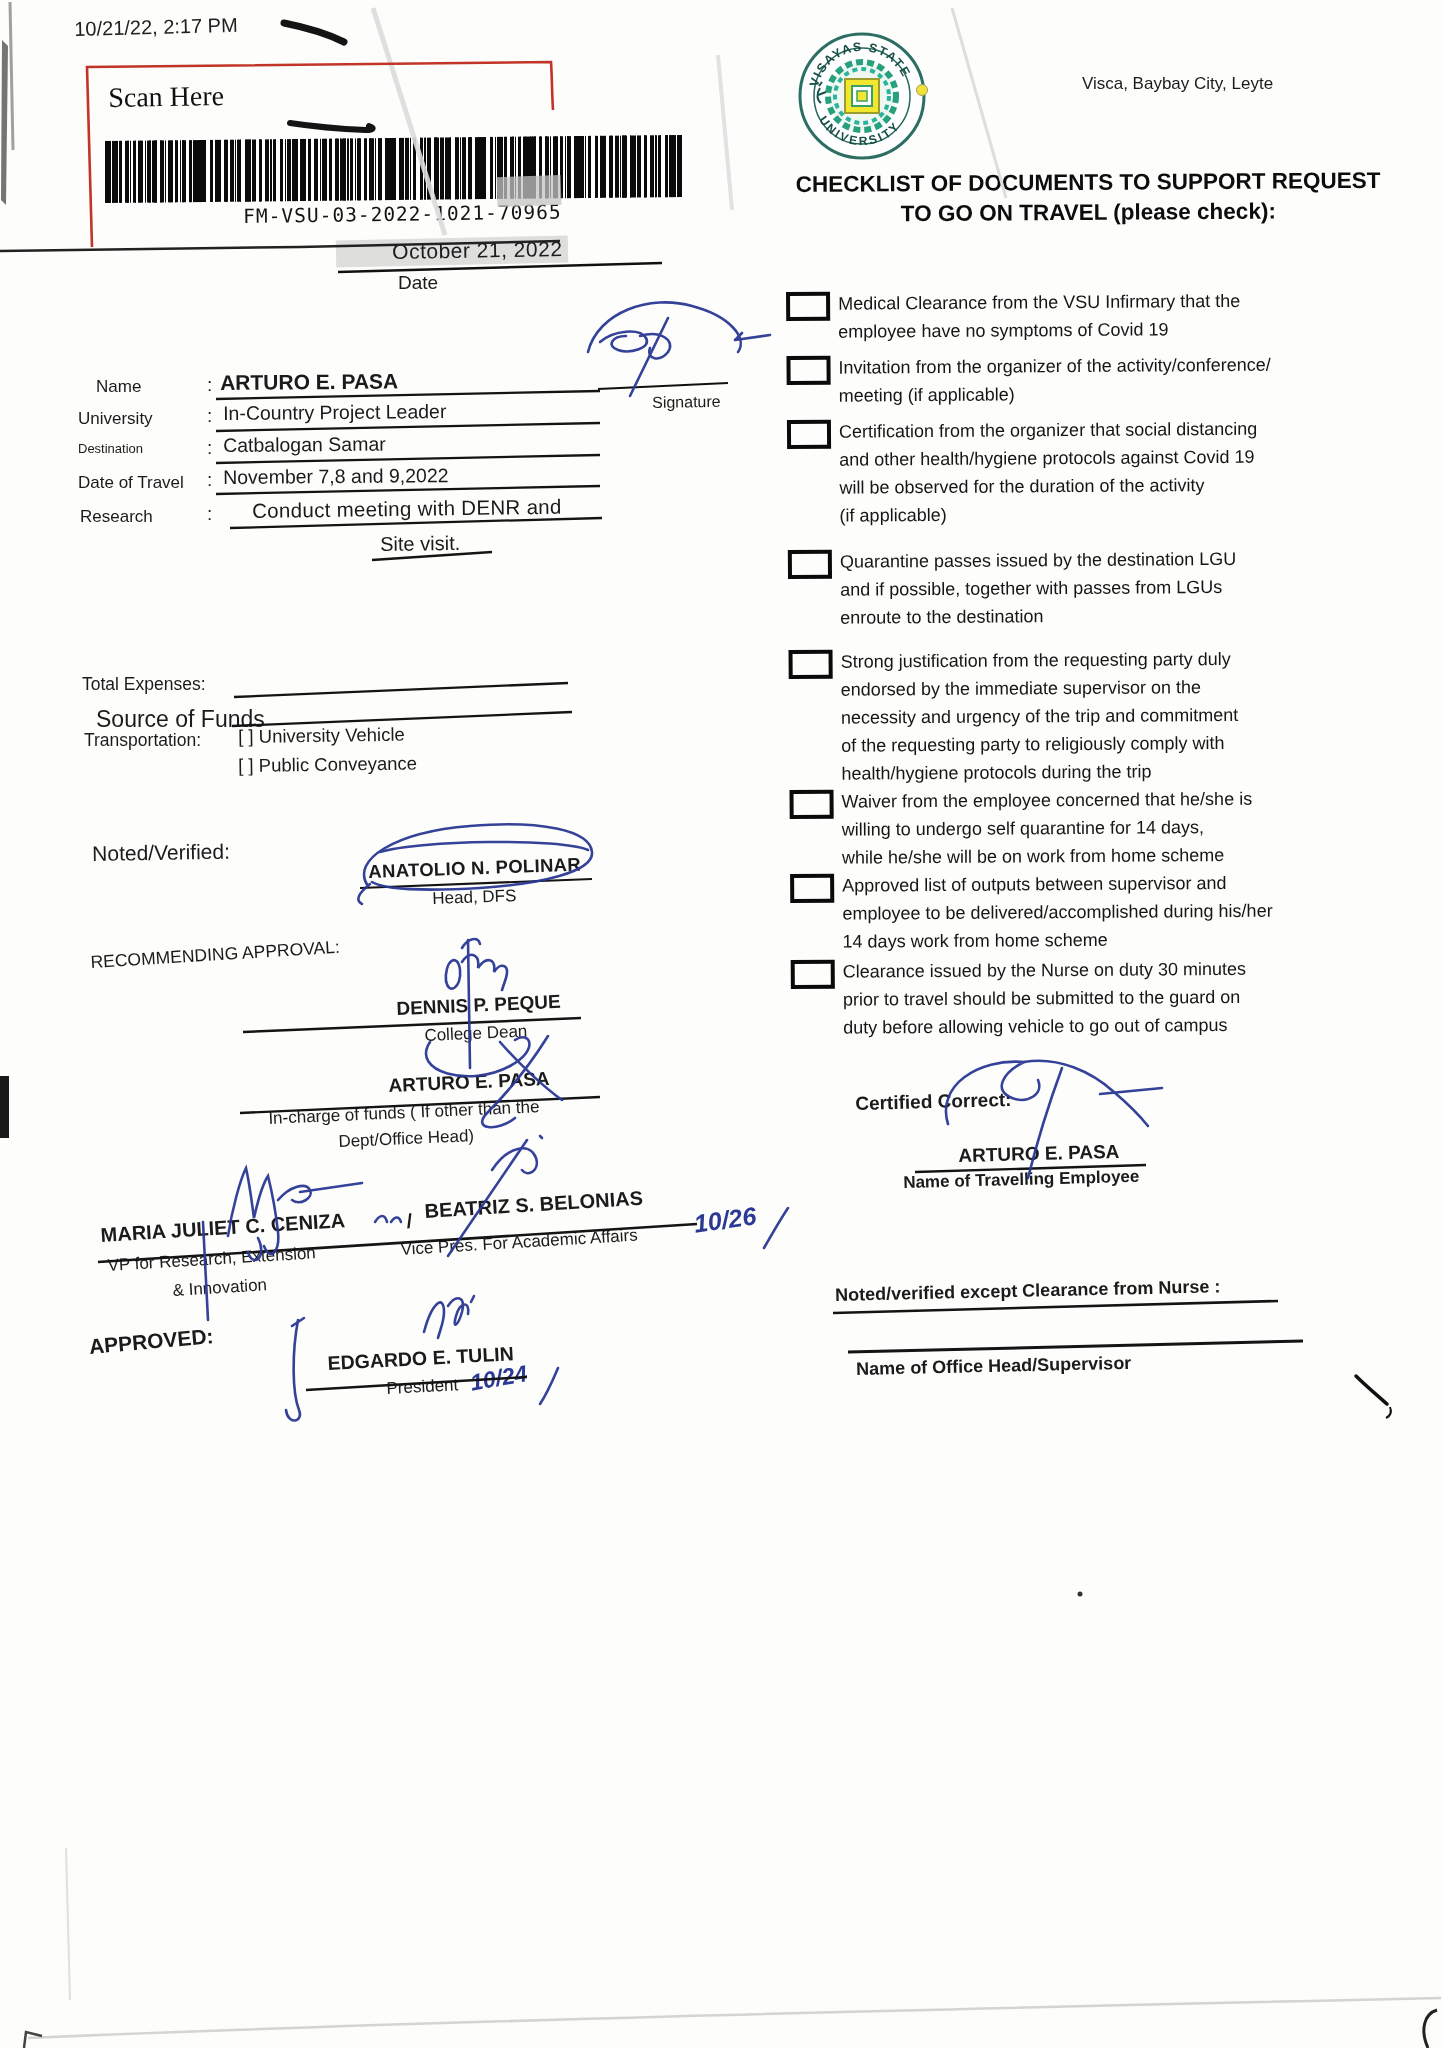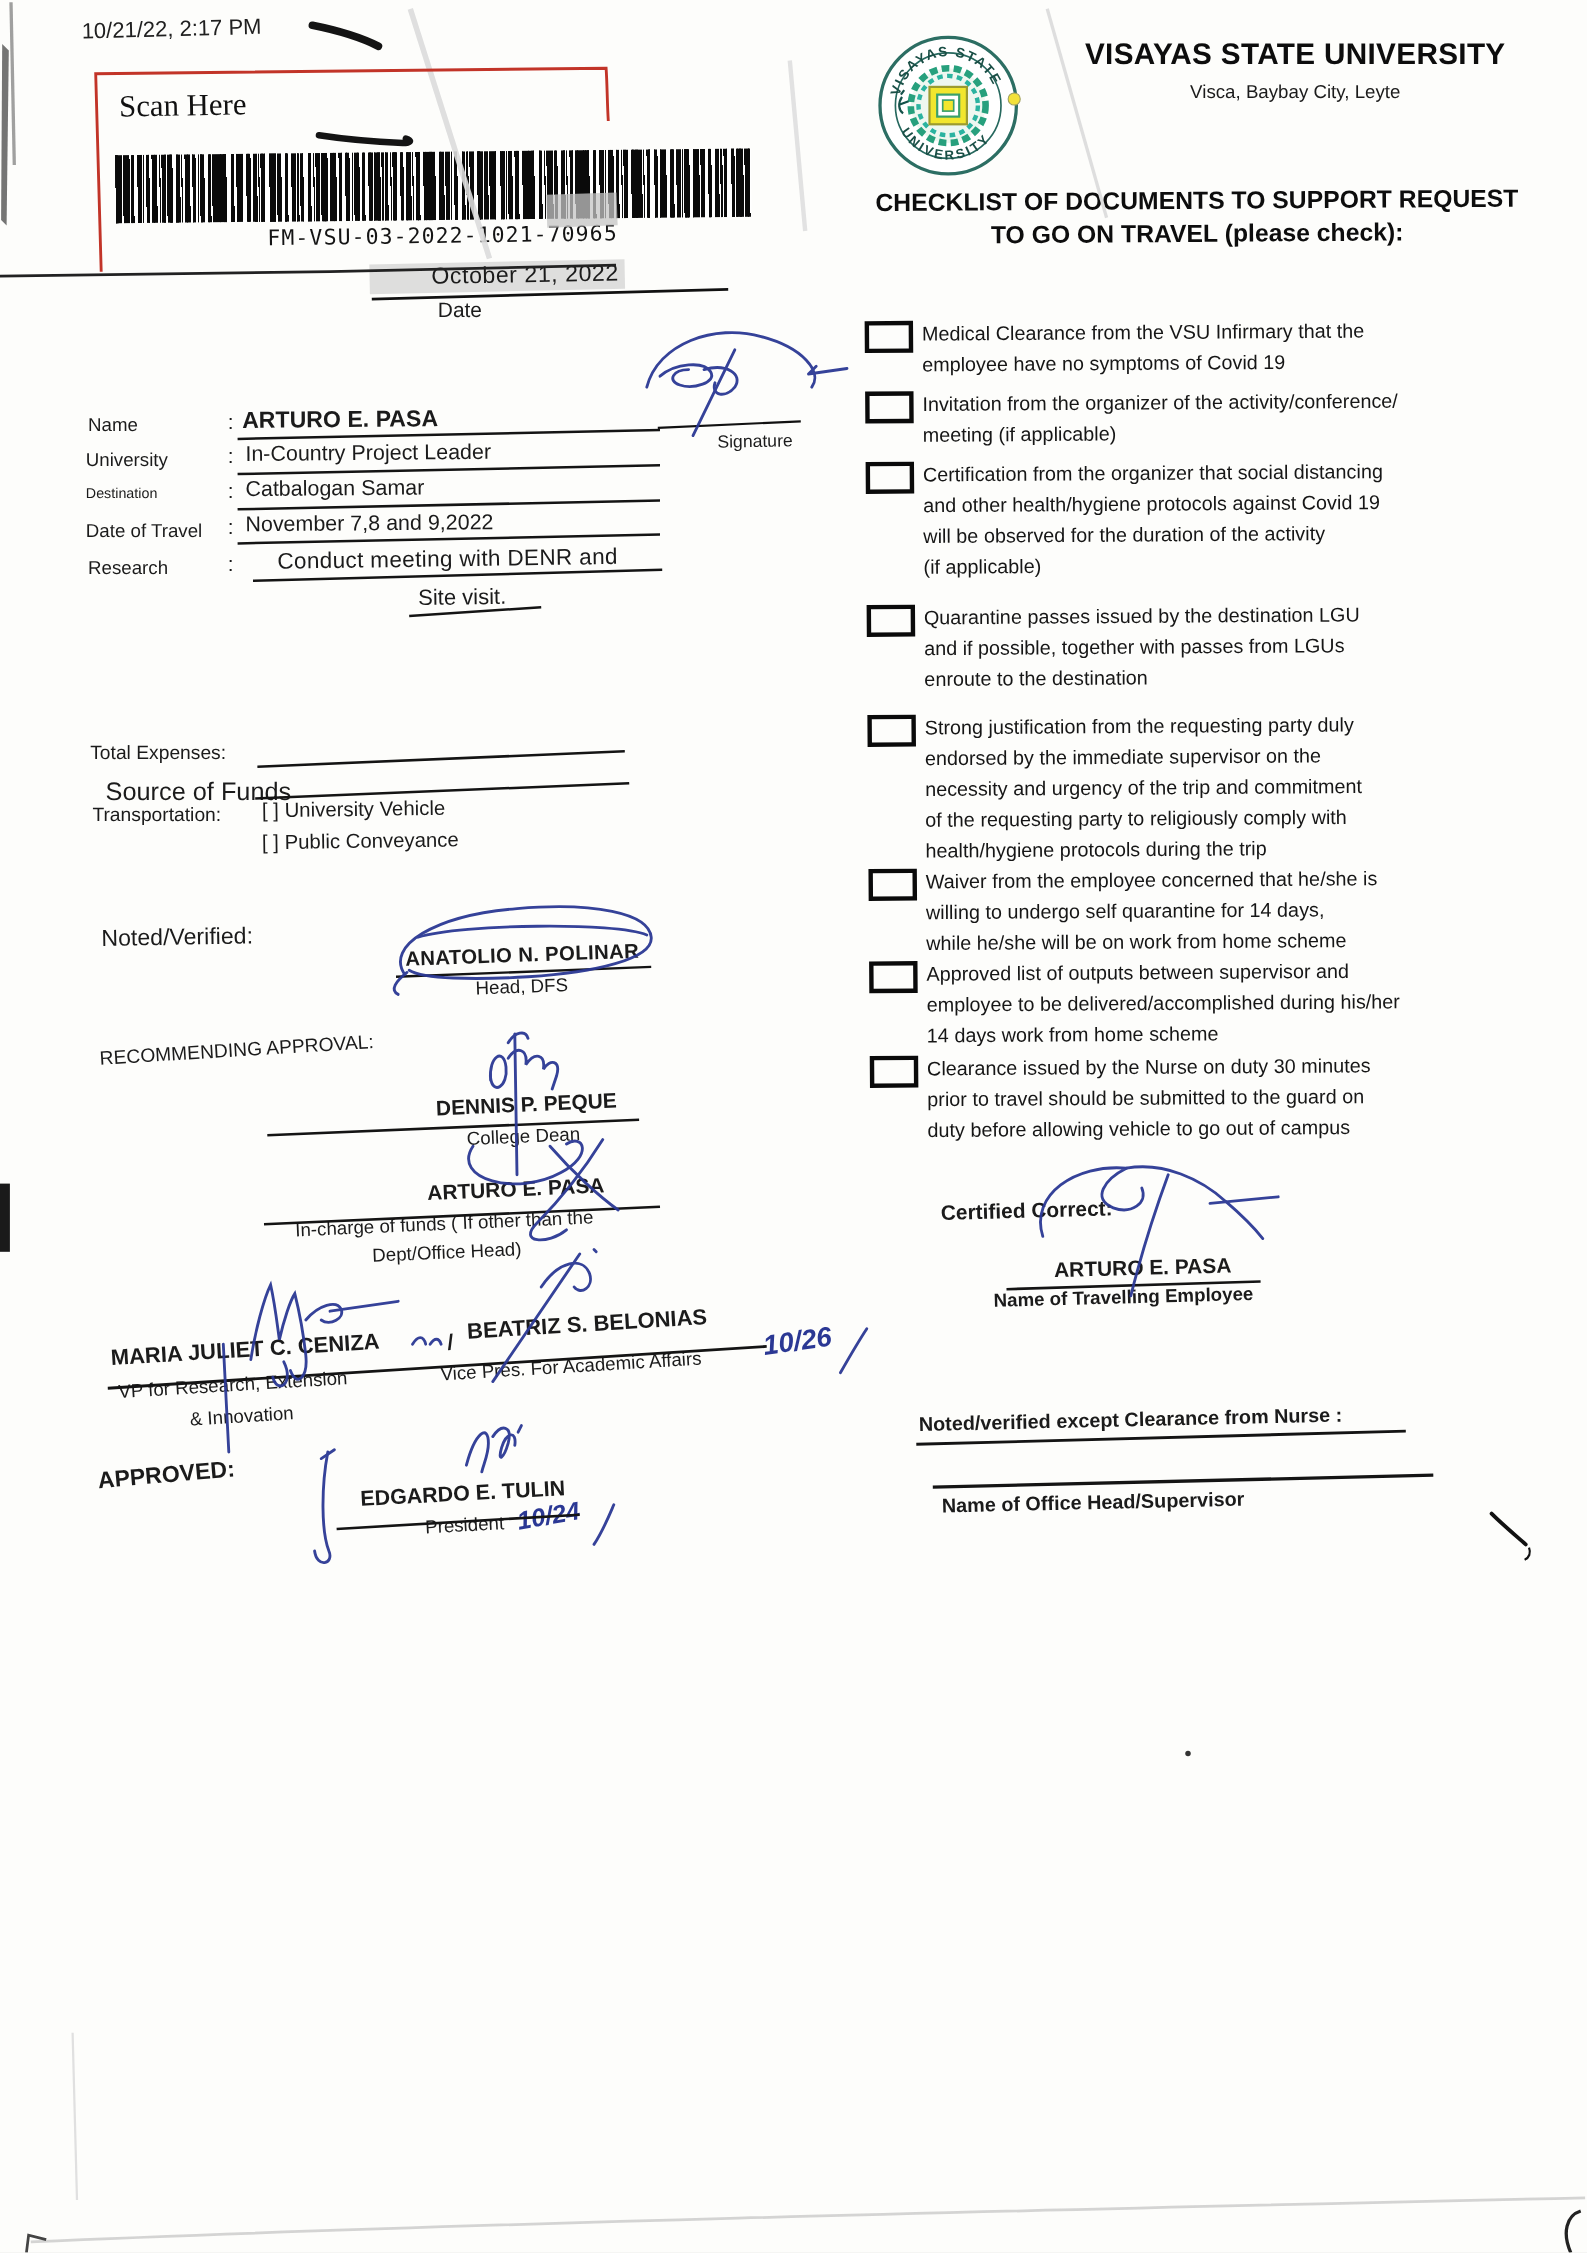--- a/index.html
+++ b/index.html
@@ -40,21 +40,21 @@
   <div class="t mono" style="left:243px;top:205px;font-size:19.5px;letter-spacing:1px;color:#141414;transform:rotate(-0.8deg);">FM-VSU-03-2022-1021-70965</div>
 
   <div class="smudge" style="left:497px;top:176px;width:64px;height:30px;opacity:.75;transform:rotate(-2deg);"></div>
   <div class="smudge" style="left:336px;top:238px;width:232px;height:27px;opacity:.55;transform:rotate(-1.2deg);"></div>
 
   <div class="t" style="left:392px;top:240px;font-size:21px;font-weight:500;letter-spacing:.5px;transform:rotate(-1deg);">October 21, 2022</div>
   <div class="t" style="left:398px;top:272px;font-size:19px;">Date</div>
 
   <div class="t" style="left:652px;top:394px;font-size:16px;transform:rotate(-1deg);">Signature</div>
 
-  <div class="t" style="left:80px;top:377px;font-size:17px;">Name</div>
+  <div class="t" style="left:96px;top:377px;font-size:17px;">Name</div>
   <div class="t" style="left:207px;top:374px;font-size:19px;">:</div>
   <div class="t bold" style="left:220px;top:371px;font-size:21px;transform:rotate(-0.5deg);">ARTURO E. PASA</div>
 
   <div class="t" style="left:78px;top:409px;font-size:17px;">University</div>
   <div class="t" style="left:207px;top:405px;font-size:19px;">:</div>
   <div class="t" style="left:223px;top:402px;font-size:19.5px;transform:rotate(-0.5deg);">In-Country Project Leader</div>
 
   <div class="t" style="left:78px;top:441px;font-size:13px;">Destination</div>
   <div class="t" style="left:207px;top:437px;font-size:19px;">:</div>
   <div class="t" style="left:223px;top:434px;font-size:19.5px;transform:rotate(-0.5deg);">Catbalogan  Samar</div>
@@ -113,21 +113,20 @@
       <path id="arcBot" d="M 17,66 A 49,49 0 0 0 115,66"></path>
     </defs>
     <text font-family="Liberation Sans, sans-serif" font-size="12.5" font-weight="700" fill="#1a4f46" letter-spacing="1.5">
       <textPath href="#arcTop" startOffset="6%">VISAYAS STATE</textPath>
     </text>
     <text font-family="Liberation Sans, sans-serif" font-size="12" font-weight="700" fill="#1a4f46" letter-spacing="2.5">
       <textPath href="#arcBot" startOffset="16%">UNIVERSITY</textPath>
     </text>
   </svg>
 
-  <div class="t bold" style="left:955px;top:34px;width:445px;text-align:center;white-space:normal;font-size:27px;letter-spacing:.3px;color:#0d0d0d;">VISAYAS STATE UNIVERSITY</div>
   <div class="t" style="left:955px;top:74px;width:445px;text-align:center;white-space:normal;font-size:17px;">Visca, Baybay City, Leyte</div>
   <div class="t bold prelines" style="left:780px;top:170px;width:616px;text-align:center;white-space:pre-line;font-size:22.5px;line-height:30px;transform:rotate(-0.4deg);color:#0d0d0d;">CHECKLIST OF DOCUMENTS TO SUPPORT REQUEST
 TO GO ON TRAVEL (please check):</div>
 
   <div class="clist" style="transform:rotate(-0.4deg);transform-origin:left top;">
     <div class="cl-item">
       <span class="cl-box"></span>
       <span class="cl-text">Medical Clearance from the VSU Infirmary that the
 employee have no symptoms of Covid 19</span>
     </div>

